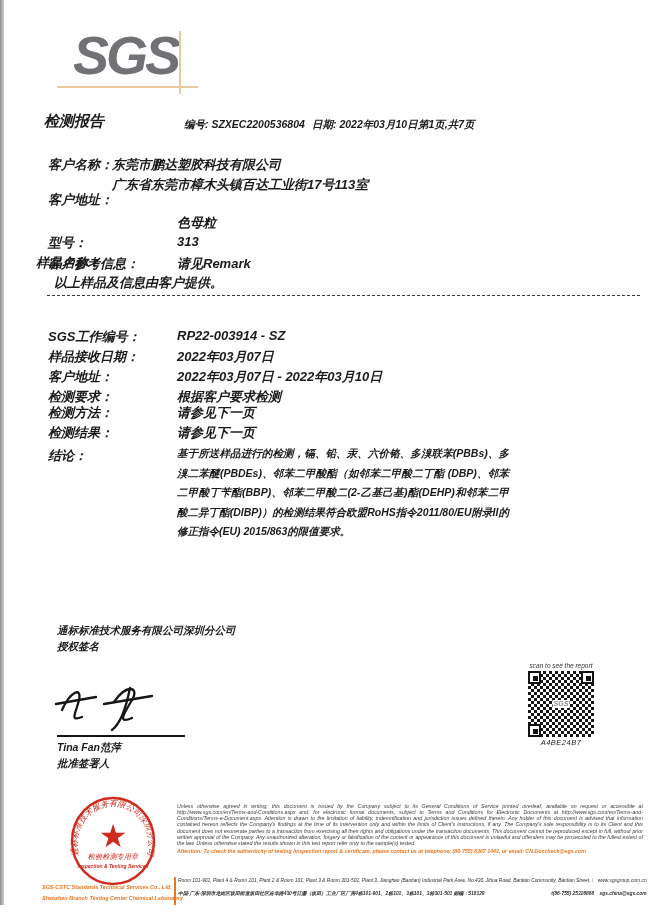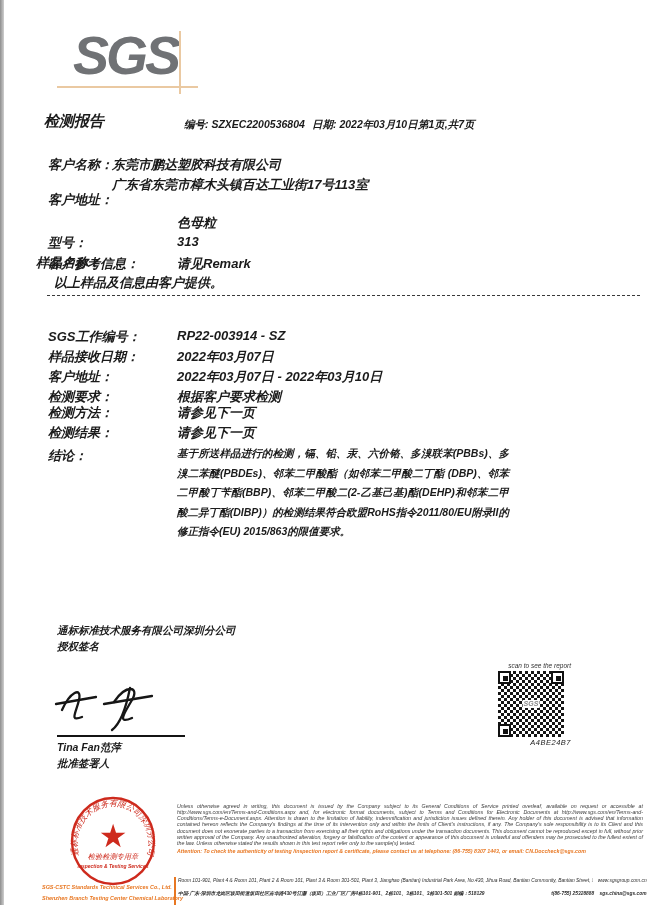--- a/index.html
+++ b/index.html
@@ -18,21 +18,21 @@
   .title{left:44px;top:112px;font-size:15px;font-weight:700;}
   .hmeta{top:118px;font-size:10.5px;font-weight:700;white-space:nowrap;}
   
   .lbl,.val{font-size:13px;font-weight:700;white-space:nowrap;}
   .dashline{left:47px;top:295px;width:593px;border-top:1.6px dashed #3a3a3a;}
   .conclusion{left:177px;top:444px;width:332px;font-size:10.5px;font-weight:700;line-height:19.5px;text-align:justify;}
   
   .sig-txt{font-size:10.5px;font-weight:700;white-space:nowrap;}
   .sig-line{left:57px;top:735px;width:128px;height:2px;background:#141414;}
   
-  .qr-wrap{left:491px;top:662px;width:80px;text-align:right;}
+  .qr-wrap{left:521px;top:662px;width:80px;text-align:center;}
   .qr-cap{font-size:6.5px;color:#333;}
   .qr{width:66px;height:66px;margin:2px auto 1px auto;position:relative;background:#fff;
       background-image:repeating-conic-gradient(#151515 0% 25%, #ffffff 0% 50%);background-size:6px 6px;}
   .finder{position:absolute;width:13px;height:13px;border:2.5px solid #111;background:#fff;box-sizing:border-box;}
   .finder::after{content:"";position:absolute;left:2.5px;top:2.5px;width:5px;height:5px;background:#111;}
   .f-tl{left:0;top:0;} .f-tr{right:0;top:0;} .f-bl{left:0;bottom:0;}
   .qr-chip{position:absolute;left:50%;top:50%;transform:translate(-50%,-50%);background:#fff;
            padding:0 1px;font-size:7px;font-weight:700;color:#8a8a8a;line-height:8px;}
   .qr-id{font-size:7.5px;color:#222;letter-spacing:.5px;}
   

